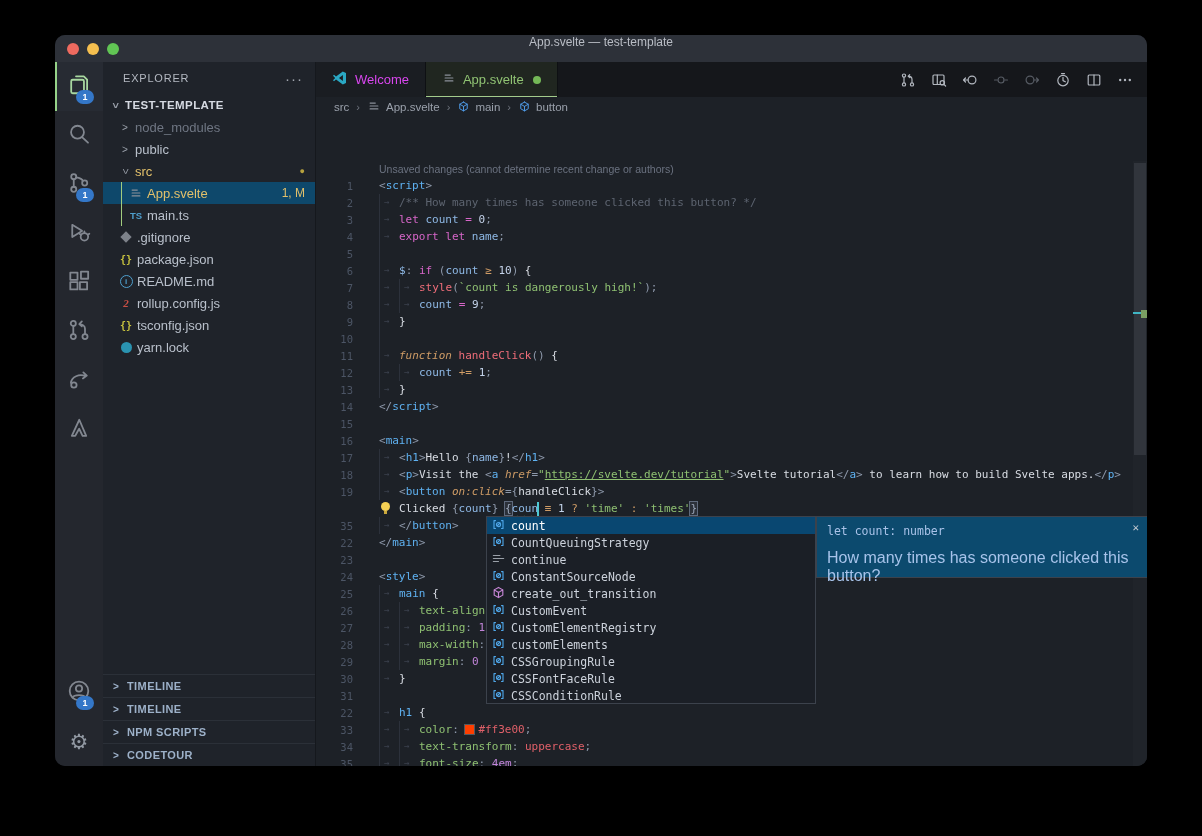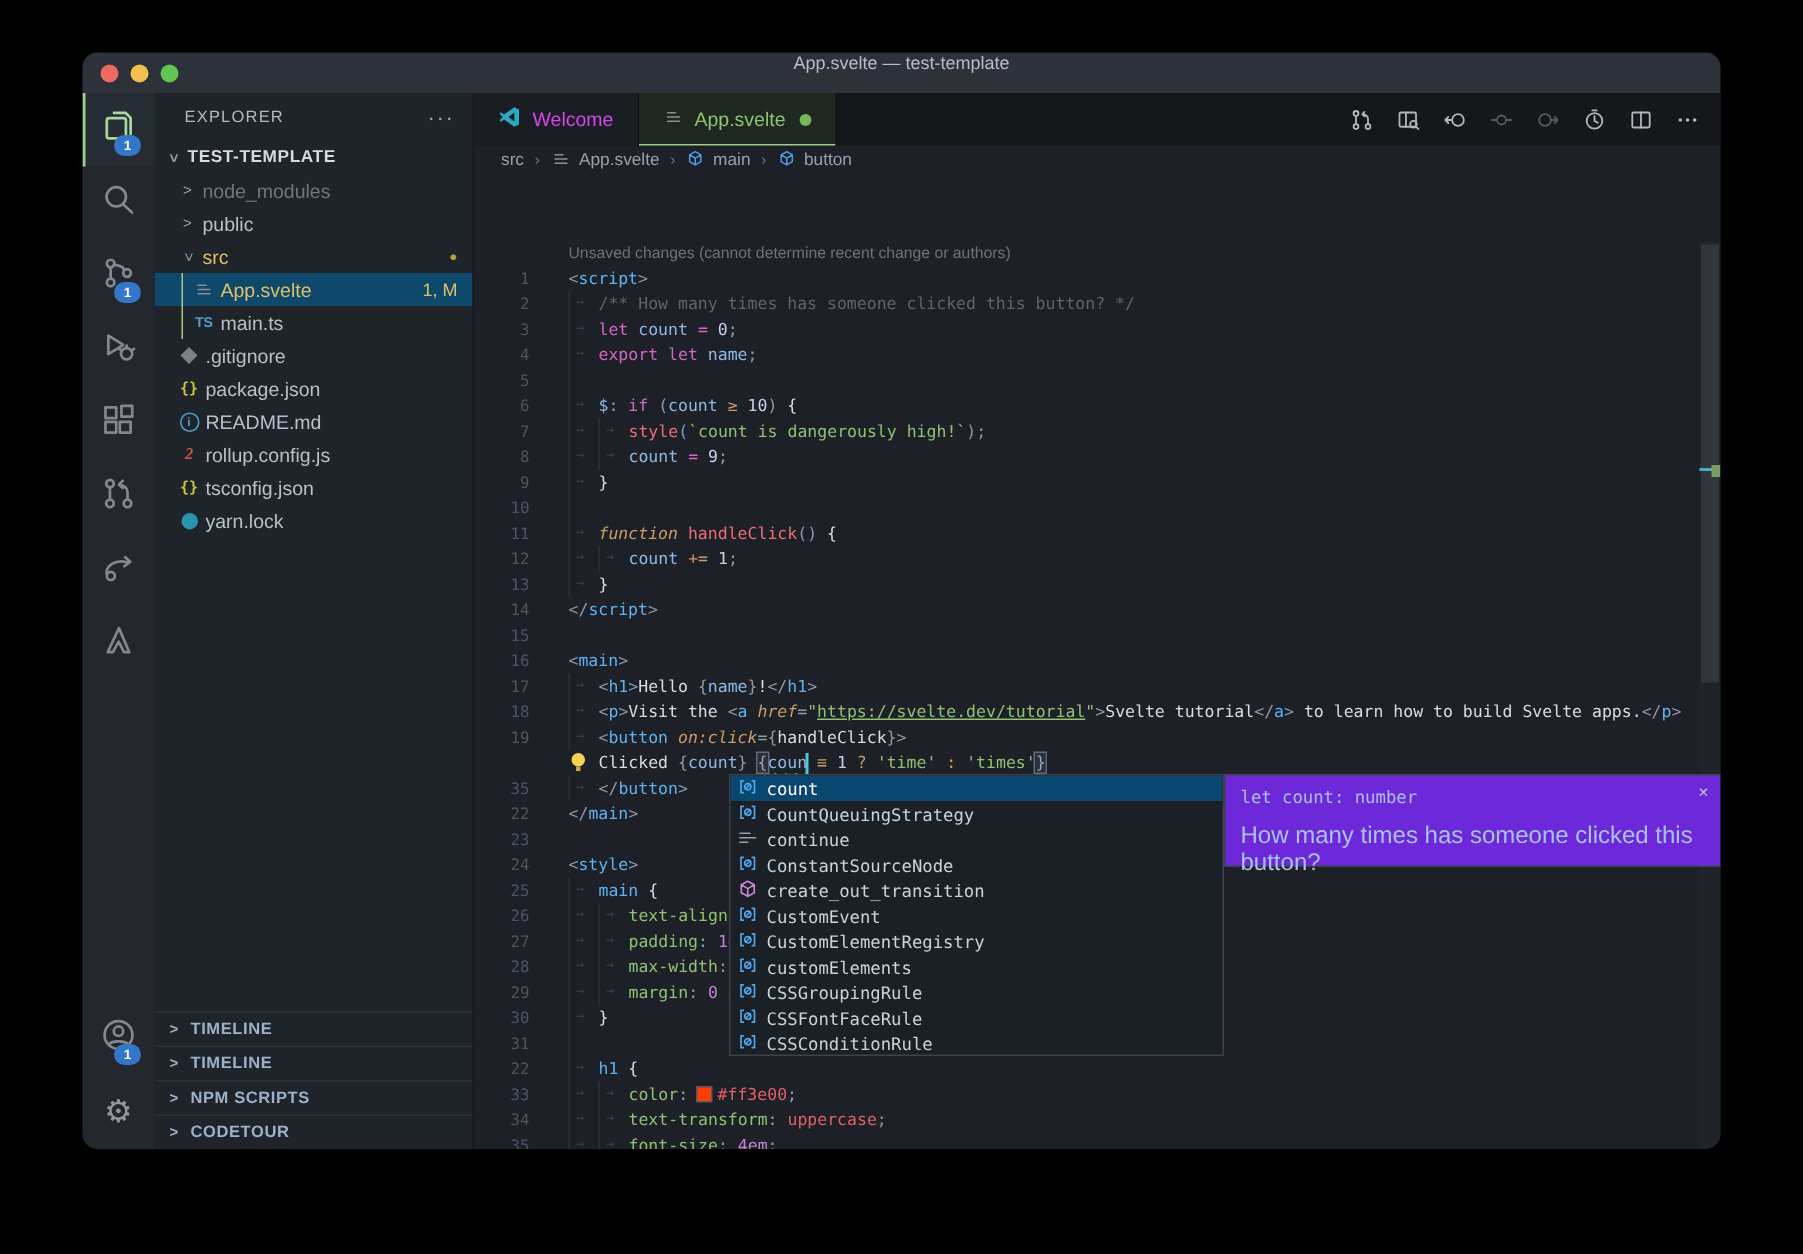--- a/index.html
+++ b/index.html
@@ -89,21 +89,21 @@
   .sbar{position:absolute;right:0;top:0;bottom:0;width:14px;background:#20242a;}
   .sbar-thumb{position:absolute;left:1px;right:1px;top:2px;height:292px;background:rgba(125,132,142,.18);}
   .mk-cursor{position:absolute;left:0;width:9px;top:151px;height:2px;background:#3fb5c4;}
   .mk-mod{position:absolute;right:0;width:6px;top:149px;height:8px;background:#7a9e62;}
   
   .suggest{position:absolute;left:170px;top:355px;width:330px;height:188px;background:#1b1f26;
            border:1px solid #3c424c;box-sizing:border-box;z-index:6;overflow:hidden;}
   .sg-row{height:17px;display:flex;align-items:center;padding:0 4px;gap:5px;font-size:11.5px;color:#ccd2db;}
   .sg-row.sel{background:#094771;color:#fff;}
   .sg-row svg{width:15px;height:15px;flex:0 0 15px;}
-  .docs{position:absolute;left:500px;top:355px;width:332px;height:62px;background:#6d28d9;
+  .docs{position:absolute;left:500px;top:355px;width:332px;height:62px;background:#0c4a6e;
         border:1px solid #3c424c;box-sizing:border-box;z-index:6;}
   .docs-sig{font-family:"DejaVu Sans Mono",monospace;font-size:11.5px;color:#a9c2e8;padding:7px 10px 0;}
   .docs-desc{font-family:"Liberation Sans",sans-serif;font-size:16px;color:#a7c3ea;padding:11px 10px 0;}
   .docs-close{position:absolute;right:8px;top:4px;color:#c4c9d1;font-size:11px;cursor:default;}
   svg.icon{fill:none;stroke:currentColor;stroke-width:1.2;stroke-linecap:round;stroke-linejoin:round;}
 </style>
 </head>
 <body>
 
 <div class="window">

